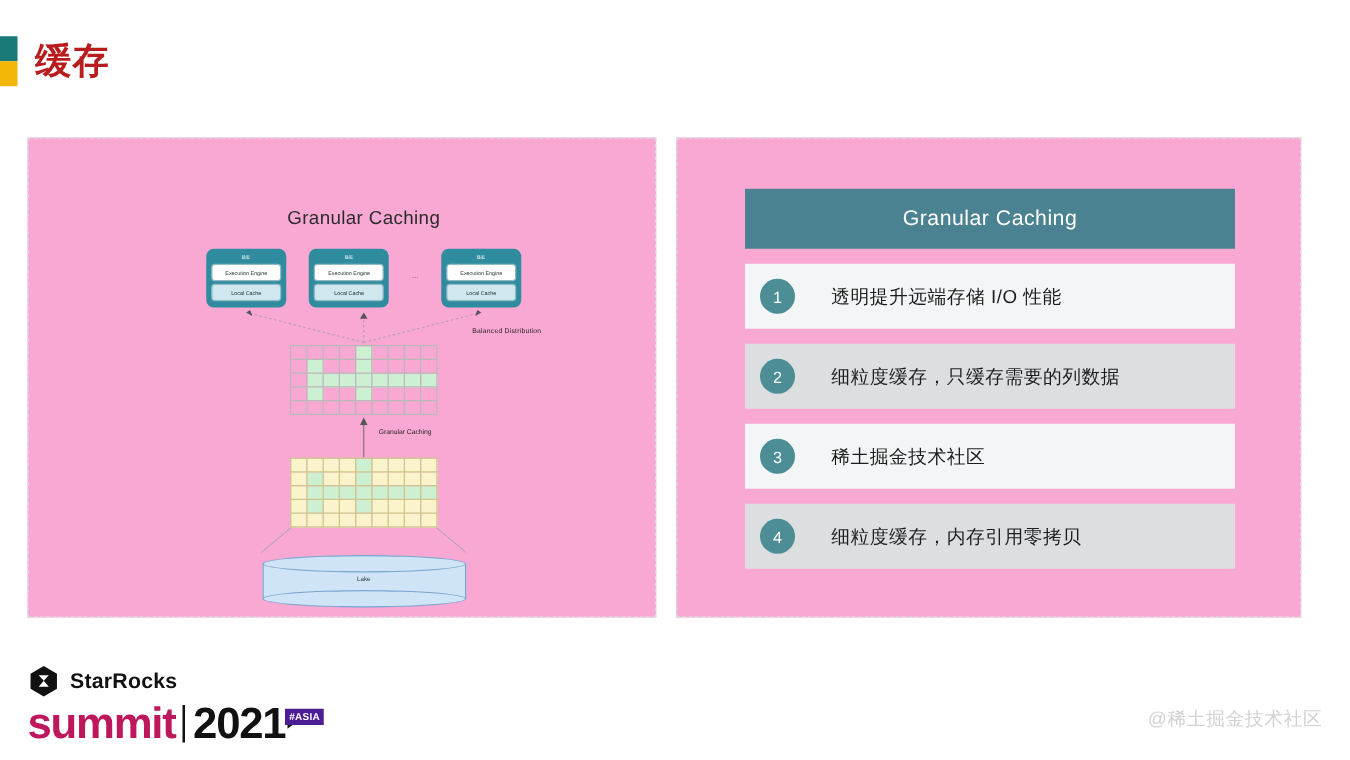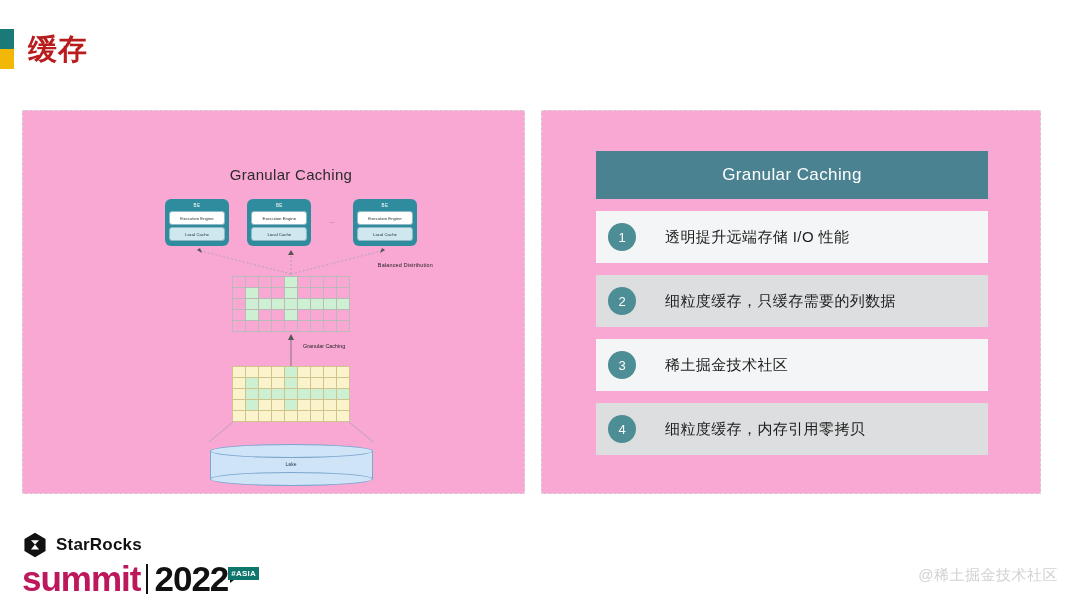--- a/index.html
+++ b/index.html
@@ -249,21 +249,21 @@
     margin: 0 6px 4px 6px;
   }
   .summit-year {
     font-size: 35px;
     font-weight: 700;
     color: #111111;
     letter-spacing: -1px;
     line-height: 38px;
   }
   .asia-badge {
-    background: #0f766e;
+    background: #4c1d95;
     color: #ffffff;
     font-size: 8px;
     font-weight: 700;
     padding: 2px 3px;
     margin-bottom: 18px;
     letter-spacing: .2px;
     position: relative;
   }
   .asia-badge::after {
     content: "";
@@ -510,18 +510,18 @@
   <div class="brand-row">
     <svg class="hex-logo" viewBox="0 0 32 32">
       <polygon points="16,1 29,8.5 29,23.5 16,31 3,23.5 3,8.5" fill="#111111"></polygon>
       <path d="M11 10 L21 10 L16 15.5 L21 21.5 L11 21.5 L16 15.5 Z" fill="#ffffff"></path>
     </svg>
     <div class="brand-name">StarRocks</div>
   </div>
   <div class="summit-row">
     <div class="summit-word">summit</div>
     <div class="summit-sep"></div>
-    <div class="summit-year">2022</div>
+    <div class="summit-year">2021</div>
     <div class="asia-badge">#ASIA</div>
   </div>
 </div>
 
 <div class="watermark">@稀土掘金技术社区</div>
 
 </body></html>

